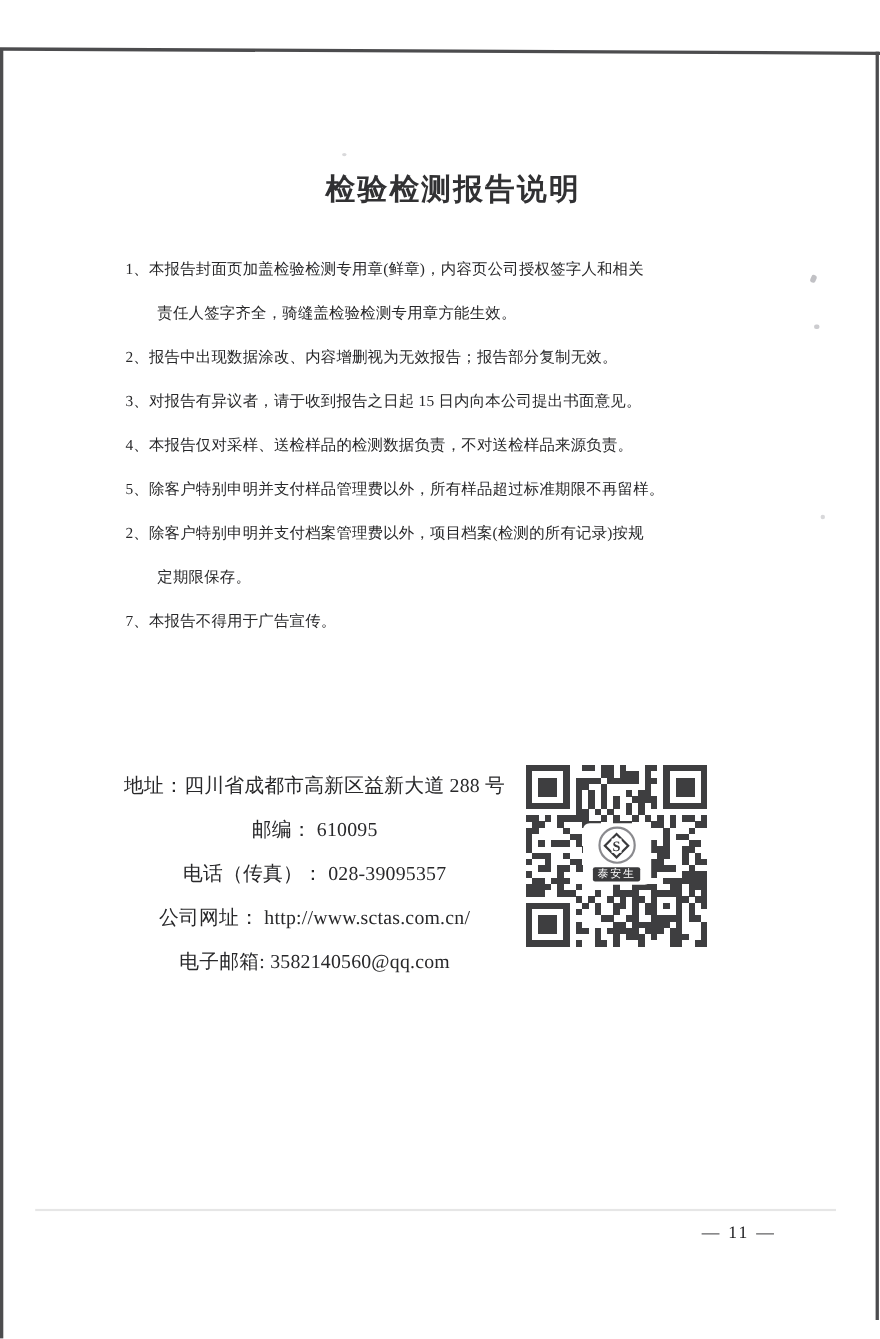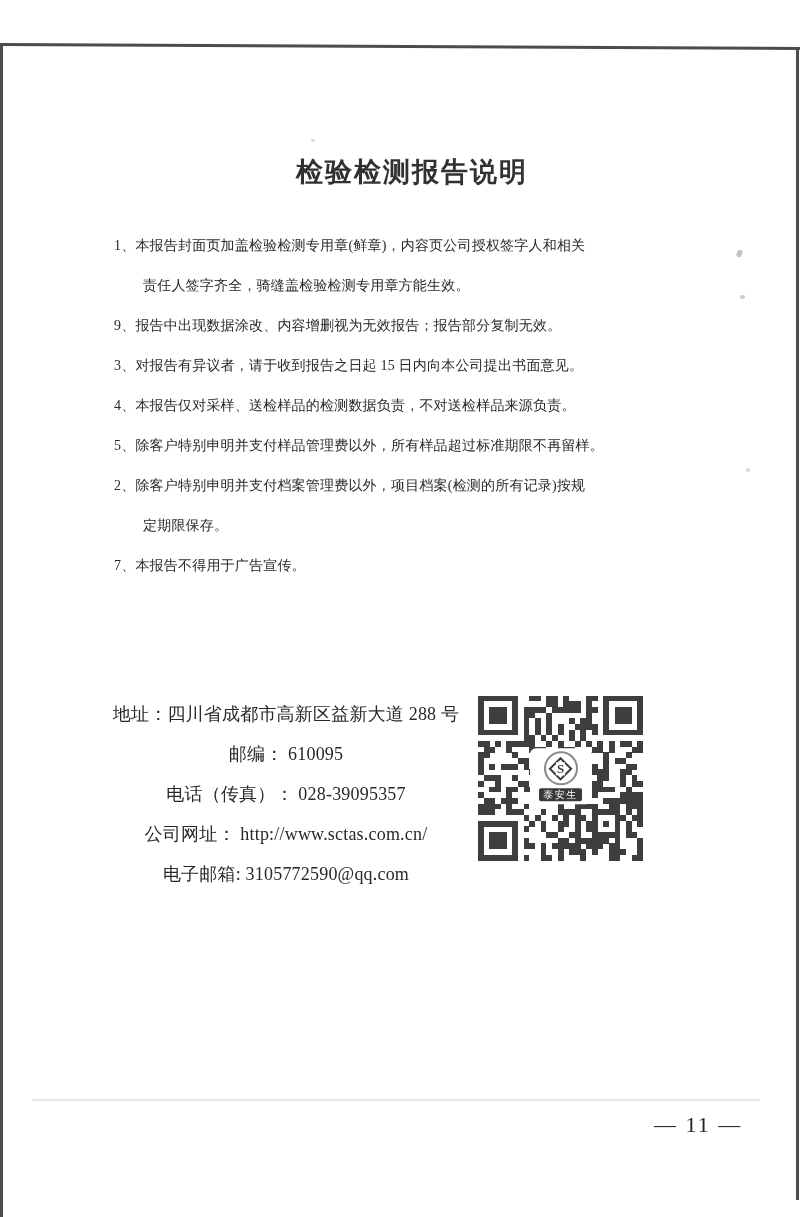--- a/index.html
+++ b/index.html
@@ -63,22 +63,22 @@
   }
   .qr-logo-badge{
     margin-top:3px;background:#3a3a3c;color:#ffffff;
     font-family:"Liberation Sans","DejaVu Sans",sans-serif;
     font-size:10px;line-height:13px;padding:0 4px;border-radius:2px;
     letter-spacing:1.5px;white-space:nowrap;
   }
 
   .footer-rule{position:absolute;left:32px;top:1099px;width:728px;height:2px;background:#e6e6e6;}
   .page-number{
-    position:absolute;left:654px;top:1112px;
-    font-size:22px;letter-spacing:2px;color:#222224;white-space:nowrap;
+    position:absolute;left:638px;top:1112px;
+    font-size:16px;letter-spacing:2px;color:#222224;white-space:nowrap;
   }
 
   .speck{position:absolute;border-radius:50%;}
   .speck.s1{left:737px;top:250px;width:5px;height:7px;background:#8e8e96;opacity:.55;transform:rotate(24deg);border-radius:2px;}
   .speck.s2{left:740px;top:295px;width:5px;height:4px;background:#9a9aa0;opacity:.5;border-radius:2px;}
   .speck.s3{left:746px;top:468px;width:4px;height:4px;background:#a8a8ae;opacity:.45;}
   .speck.s4{left:311px;top:139px;width:4px;height:3px;background:#cfcfd2;opacity:.8;}
 </style>
 </head>
 <body>
@@ -87,35 +87,35 @@
 
   <div class="edge top"></div>
   <div class="edge left"></div>
   <div class="edge right"></div>
 
   <h1 class="title">检验检测报告说明</h1>
 
   <div class="notes">
     <div class="note-line">1、本报告封面页加盖检验检测专用章(鲜章)，内容页公司授权签字人和相关</div>
     <div class="note-line cont">责任人签字齐全，骑缝盖检验检测专用章方能生效。</div>
-    <div class="note-line">9、报告中出现数据涂改、内容增删视为无效报告；报告部分复制无效。</div>
+    <div class="note-line">2、报告中出现数据涂改、内容增删视为无效报告；报告部分复制无效。</div>
     <div class="note-line">3、对报告有异议者，请于收到报告之日起 15 日内向本公司提出书面意见。</div>
     <div class="note-line">4、本报告仅对采样、送检样品的检测数据负责，不对送检样品来源负责。</div>
     <div class="note-line">5、除客户特别申明并支付样品管理费以外，所有样品超过标准期限不再留样。</div>
     <div class="note-line">2、除客户特别申明并支付档案管理费以外，项目档案(检测的所有记录)按规</div>
     <div class="note-line cont">定期限保存。</div>
     <div class="note-line">7、本报告不得用于广告宣传。</div>
   </div>
 
   <div class="contact">
     <div class="contact-line">地址：四川省成都市高新区益新大道 288 号</div>
     <div class="contact-line">邮编： 610095</div>
     <div class="contact-line">电话（传真）： 028-39095357</div>
     <div class="contact-line">公司网址： http://www.sctas.com.cn/</div>
-    <div class="contact-line">电子邮箱:  3105772590@qq.com</div>
+    <div class="contact-line">电子邮箱:  3582140560@qq.com</div>
   </div>
 
   <div class="qr">
     <svg id="qr-svg" xmlns="http://www.w3.org/2000/svg" viewBox="0 0 29 29" shape-rendering="crispEdges">
         <rect x="0" y="0" width="1.03" height="1.03" fill="#3e3e40"></rect>
         <rect x="1" y="0" width="1.03" height="1.03" fill="#3e3e40"></rect>
         <rect x="2" y="0" width="1.03" height="1.03" fill="#3e3e40"></rect>
         <rect x="3" y="0" width="1.03" height="1.03" fill="#3e3e40"></rect>
         <rect x="4" y="0" width="1.03" height="1.03" fill="#3e3e40"></rect>
         <rect x="5" y="0" width="1.03" height="1.03" fill="#3e3e40"></rect>

